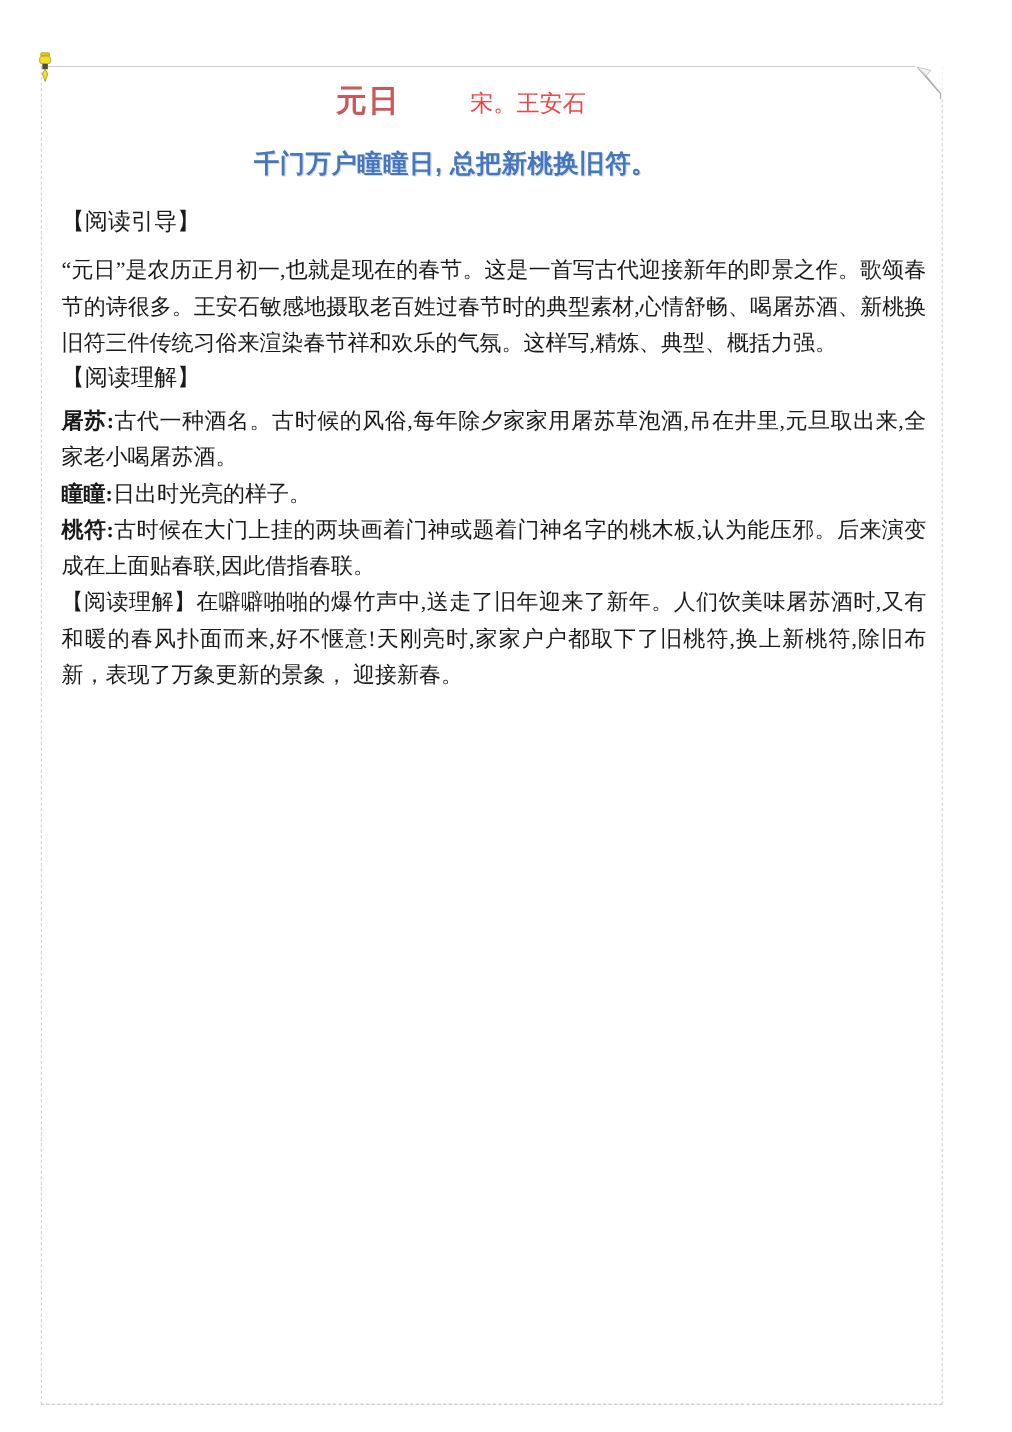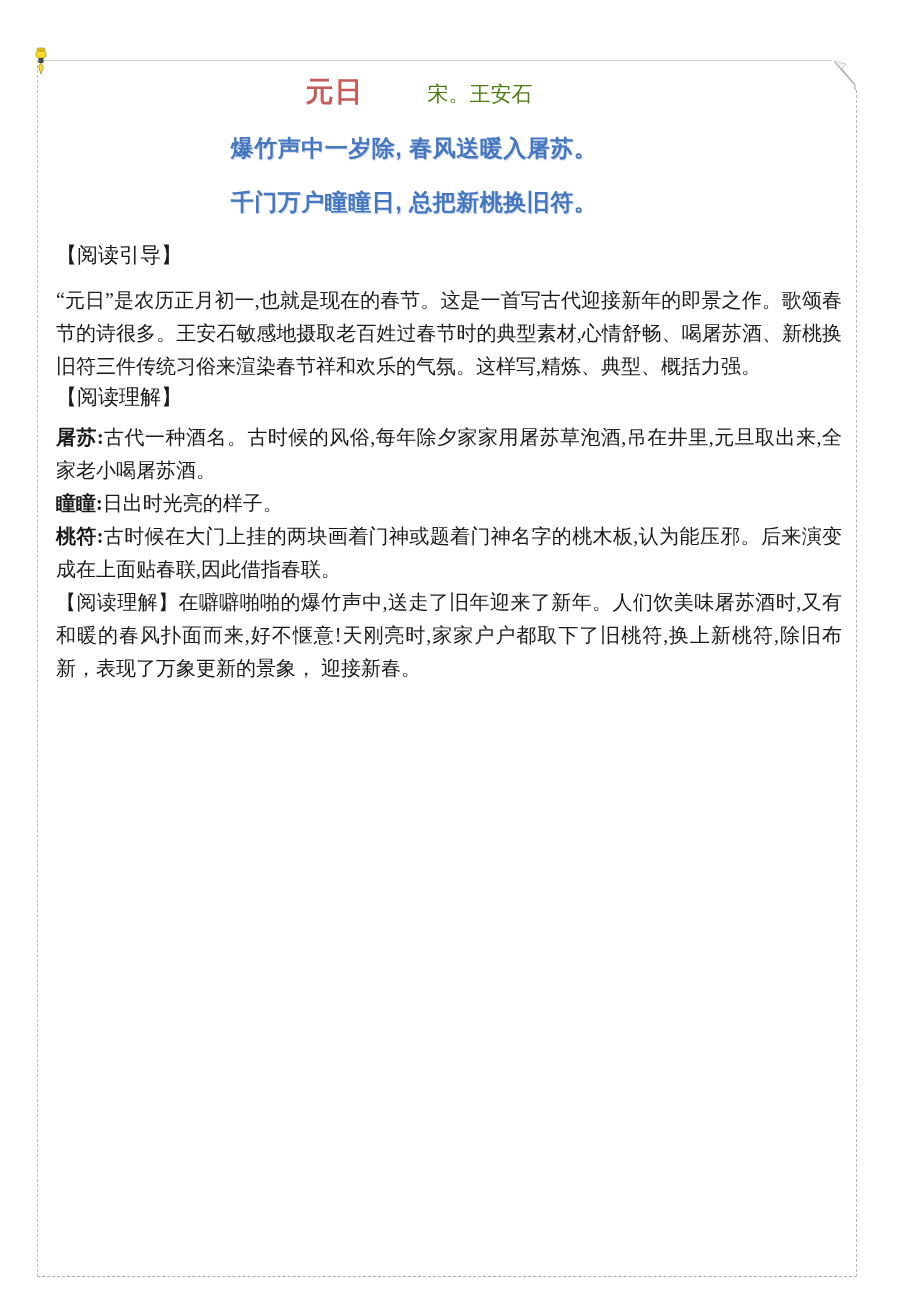--- a/index.html
+++ b/index.html
@@ -29,21 +29,21 @@
   }
   .header-line{
     display:flex;justify-content:center;align-items:baseline;
     height:30px;margin:0 60px 30px 0;gap:52px;
   }
   .doc-title{
     font-family:"Liberation Sans","DejaVu Sans",sans-serif;
     font-weight:bold;font-size:28px;letter-spacing:1px;
   }
   .doc-author{
-    font-size:21px;color:#4d7c0f;margin-left:12px;
+    font-size:21px;color:#ef4444;margin-left:12px;
   }
   .poem-line{
     text-align:center;height:30px;margin:0 70px 24px 0;
     font-family:"Liberation Sans","DejaVu Sans",sans-serif;
     font-weight:bold;font-size:23px;letter-spacing:0.5px;
     text-shadow:1px 1px 0 rgba(160,185,225,0.55);
   }
   .source-note{
     font-size:20px;height:27px;margin-bottom:8px;
   }
@@ -89,21 +89,20 @@
     </svg>
   </div>
 
   <div class="content">
 
     <div class="header-line">
       <span class="doc-title" style="color: rgb(198, 91, 91);">元日</span>
       <span class="doc-author">宋。王安石</span>
     </div>
 
-    <div class="poem-line" style="color: rgb(69, 118, 190);">爆竹声中一岁除, 春风送暖入屠苏。</div>
     <div class="poem-line" style="color: rgb(69, 118, 190);">千门万户瞳瞳日, 总把新桃换旧符。</div>
 
 
     <div class="section-header">【阅读引导】</div>
 
     <p class="body-text para-guide">“元日”是农历正月初一,也就是现在的春节。这是一首写古代迎接新年的即景之作。歌颂春节的诗很多。王安石敏感地摄取老百姓过春节时的典型素材,心情舒畅、喝屠苏酒、新桃换旧符三件传统习俗来渲染春节祥和欢乐的气氛。这样写,精炼、典型、概括力强。</p>
 
     <div class="section-header tight">【阅读理解】</div>
 
 

